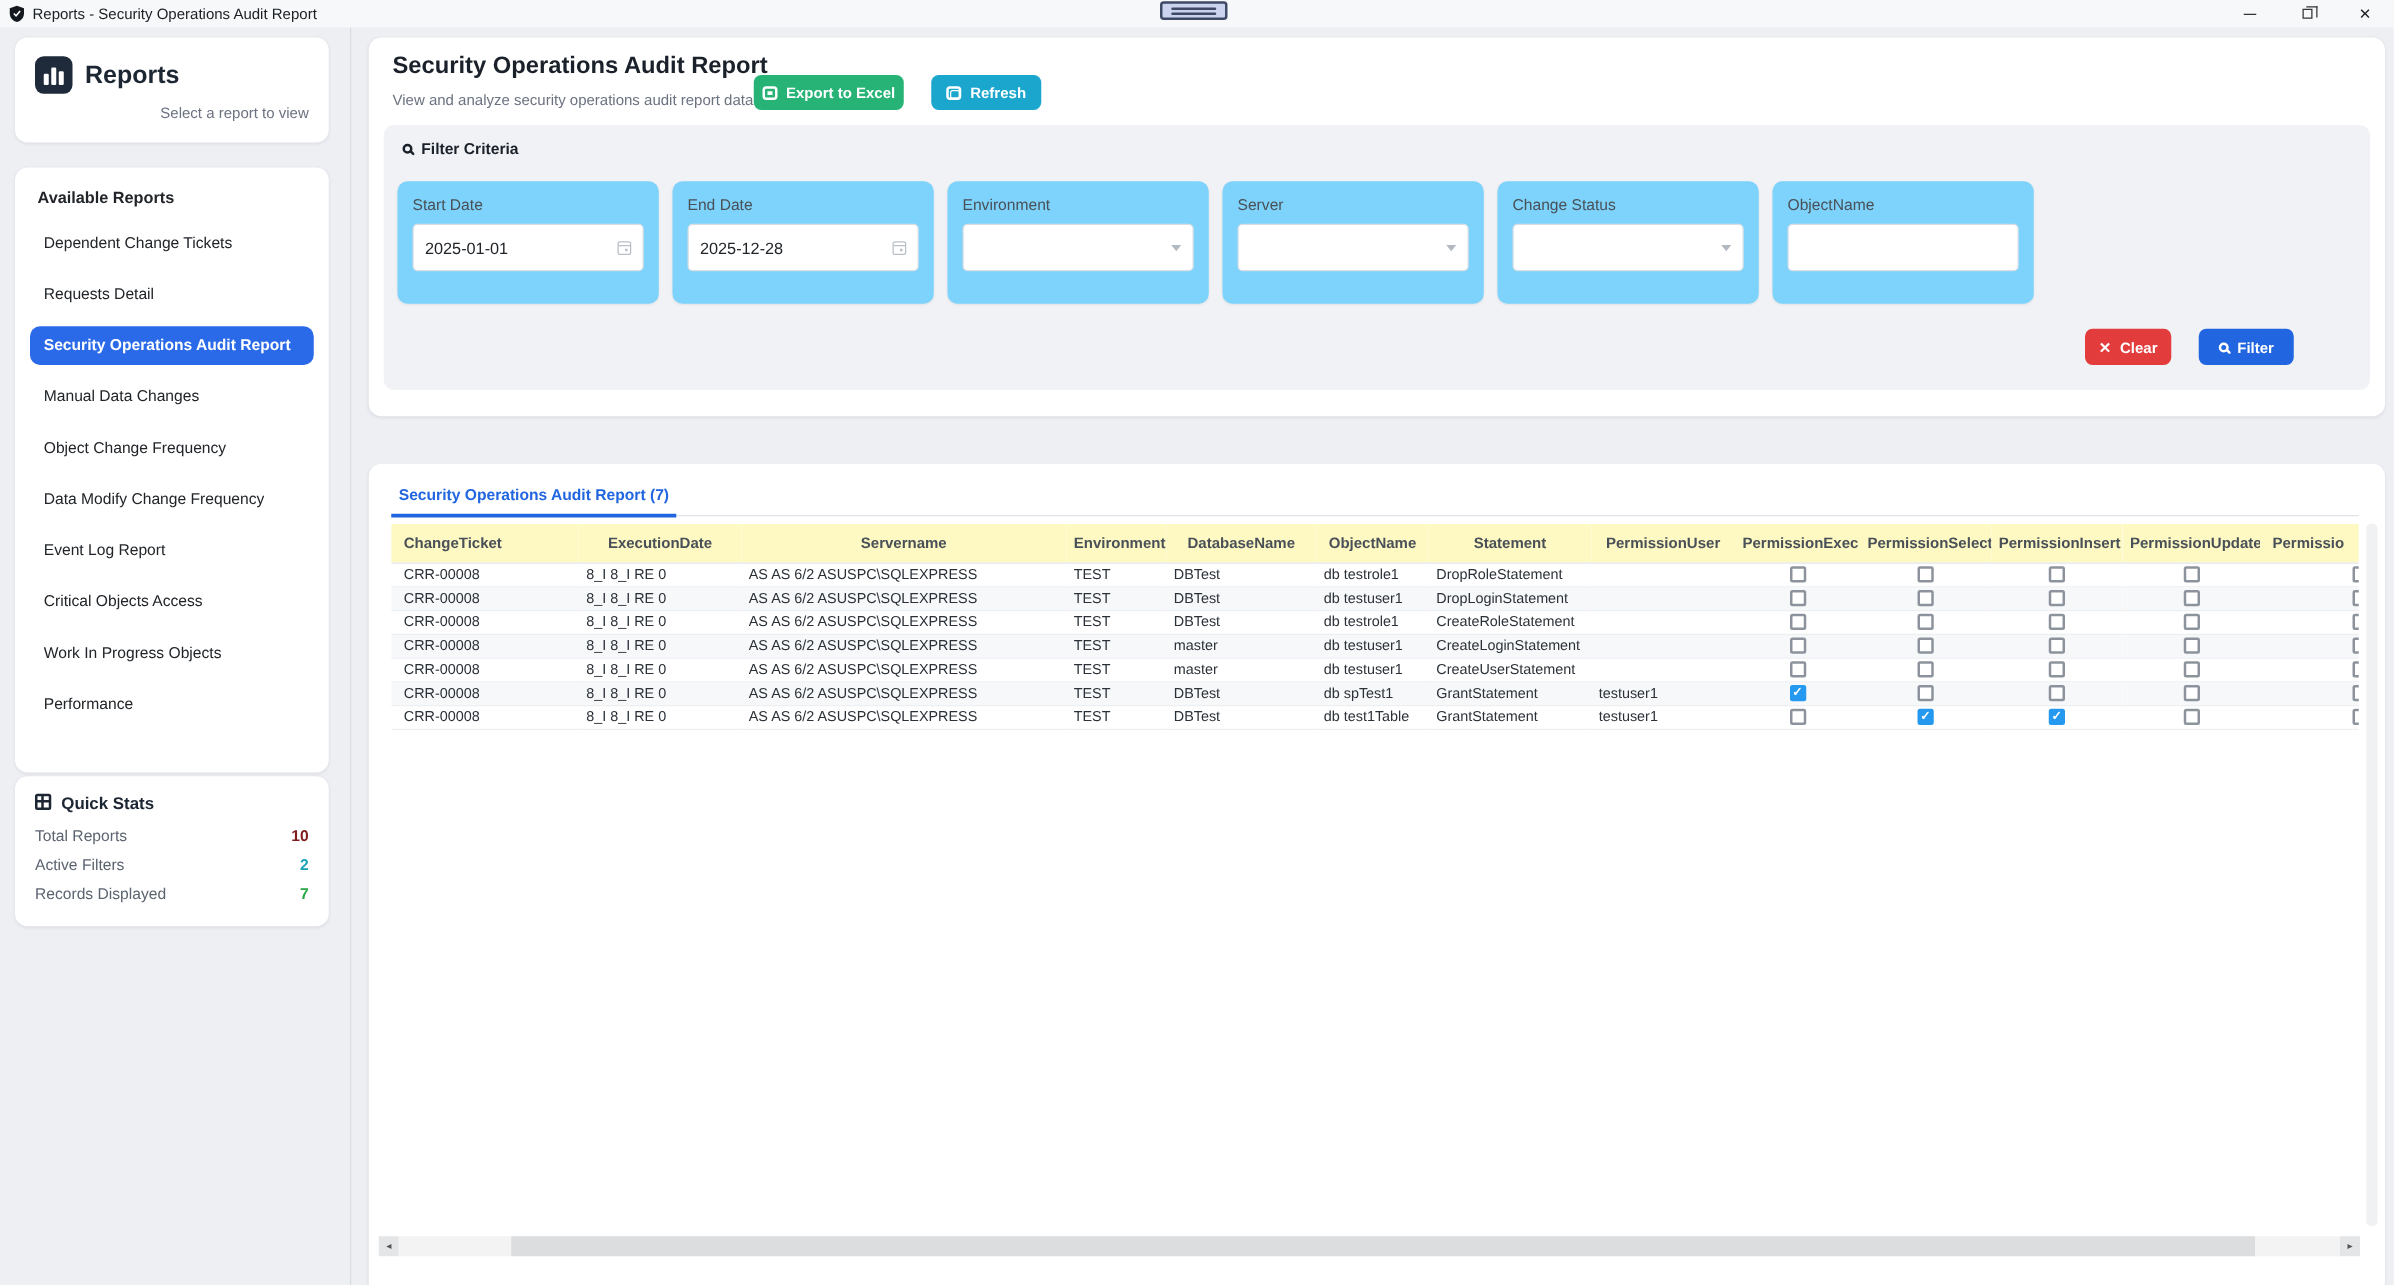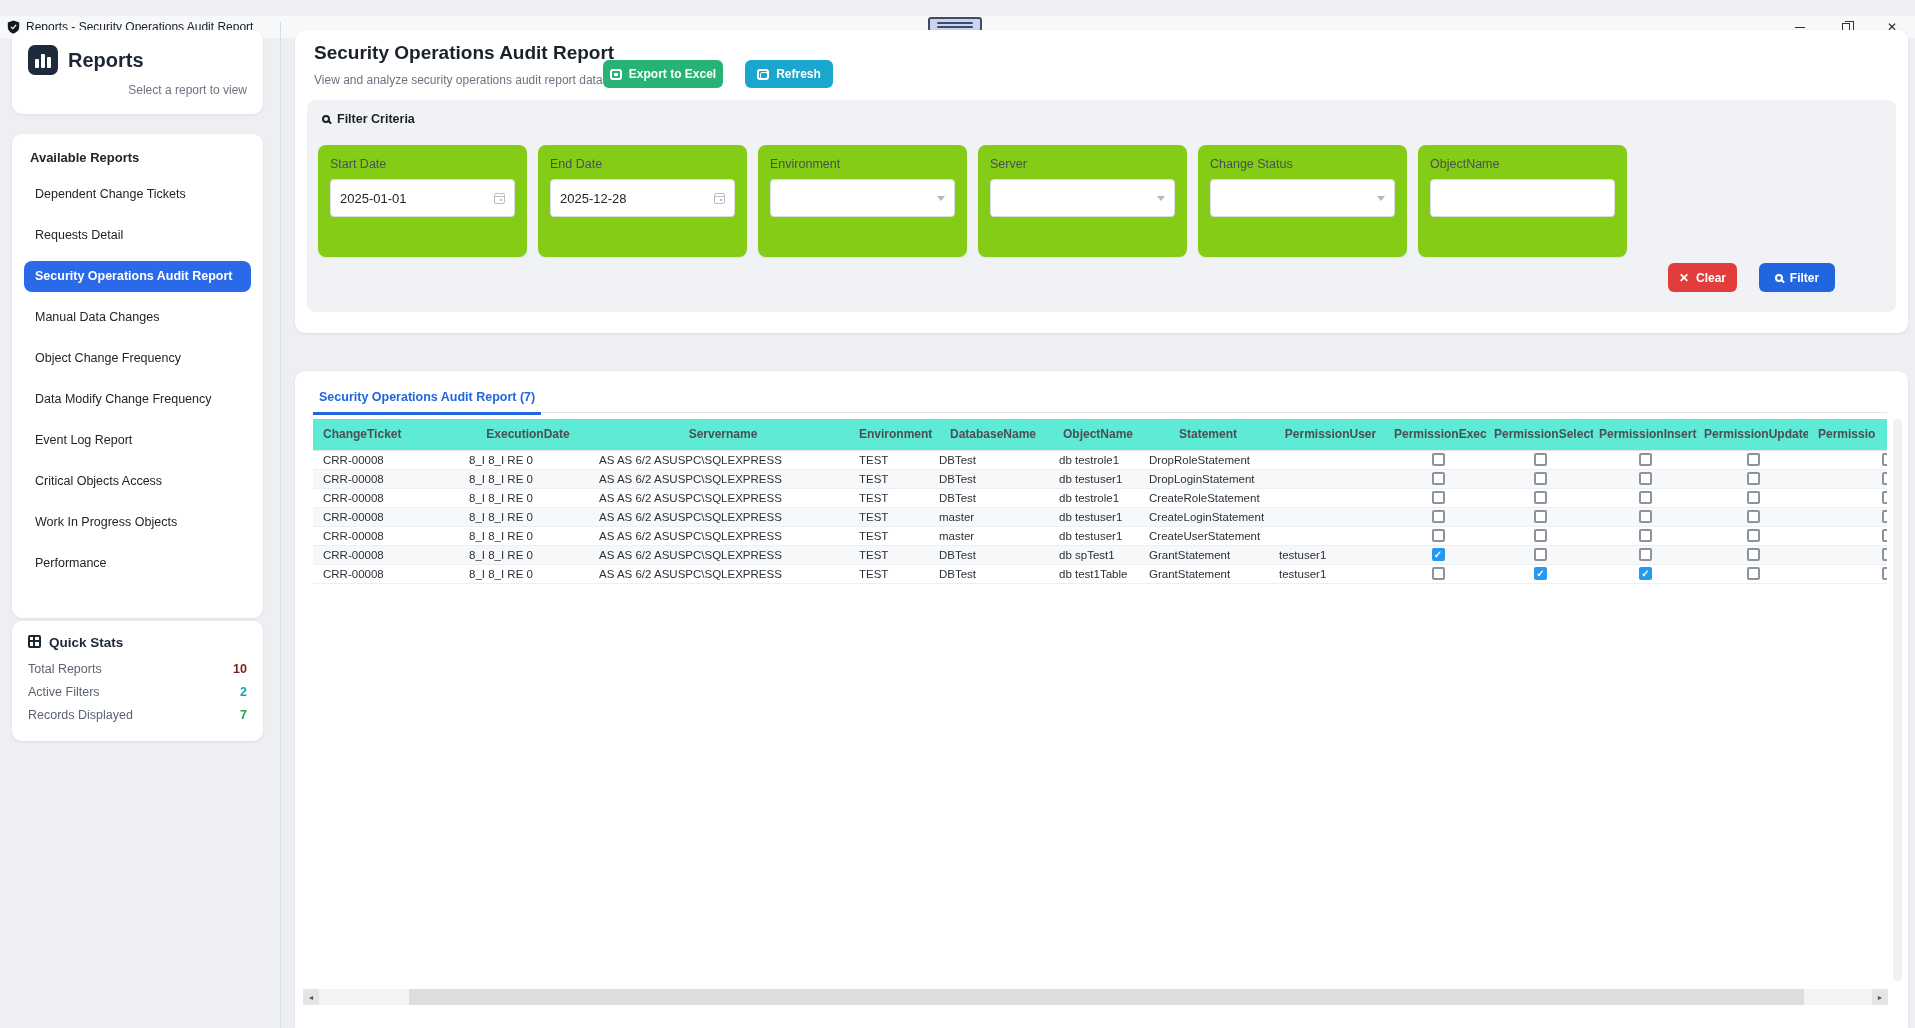--- a/index.html
+++ b/index.html
@@ -1,20 +1,20 @@
 <!DOCTYPE html>
 <html><head>
 <meta charset="utf-8">
 <style>
   * { margin:0; padding:0; box-sizing:border-box; }
   html,body { width:1915px; height:1028px; overflow:hidden; }
   body { font-family:"Liberation Sans", sans-serif; background:#edeff3; color:#212529; position:relative; }
 
   
-  .titlebar { position:absolute; top:16px; left:0; width:1915px; height:22px; background:#f6f8fa; display:flex; align-items:center; }
+  .titlebar { position:absolute; top:0; left:0; width:1915px; height:22px; background:#f6f8fa; display:flex; align-items:center; }
   .titlebar .app-title { font-size:12px; color:#1b1f24; margin-left:6px; }
   .tb-shield { margin-left:7px; display:flex; align-items:center; }
   .snap-widget { position:absolute; left:928px; top:1px; width:54px; height:15px; background:#ccd3ee; border:2px solid #3e4a66; border-radius:3px; display:flex; flex-direction:column; justify-content:center; gap:2px; padding:0 7px; }
   .snap-widget i { display:block; height:2px; background:#3e4a66; border-radius:1px; }
   .win-controls { position:absolute; right:0; top:0; height:22px; display:flex; align-items:center; }
   .win-btn { width:46px; height:22px; display:flex; align-items:center; justify-content:center; color:#222; }
   .minimize-line { width:10px; height:1px; background:#333; display:block; }
   .restore-sq { width:8px; height:8px; border:1px solid #333; background:transparent; position:relative; }
   .restore-sq::before { content:""; position:absolute; top:-3px; left:2px; width:8px; height:8px; border:1px solid #333; border-bottom:none; border-left:none; }
   .close-glyph { font-size:12px; color:#222; }
@@ -58,38 +58,38 @@
   .exp-icon { width:12px; height:11px; border:2px solid #fff; border-radius:3px; position:relative; }
   .exp-icon::after { content:""; position:absolute; left:2px; top:2px; width:4px; height:3px; background:#fff; }
   .ref-icon { width:12px; height:11px; border:2px solid #fff; border-radius:3px; position:relative; }
   .ref-icon::after { content:""; position:absolute; left:1px; top:1px; width:6px; height:5px; border:1.5px solid #fff; border-radius:2px; }
 
   .filter-panel { position:absolute; left:12px; right:12px; top:70px; height:212px; background:#f0f2f5; border-radius:8px; }
   .fp-head { position:absolute; left:15px; top:12px; display:flex; align-items:center; gap:7px; font-size:12.5px; font-weight:bold; color:#1b212a; }
   .mag { position:relative; width:8px; height:8px; border:2px solid currentColor; border-radius:50%; display:inline-block; }
   .mag::after { content:""; position:absolute; width:5px; height:2px; background:currentColor; transform:rotate(45deg); right:-4px; bottom:-2px; border-radius:1px; }
   .fields { position:absolute; left:11px; top:45px; display:flex; gap:11px; }
-  .field { width:209px; height:112px; background:#84cc16; border-radius:8px; box-shadow:0 1px 2px rgba(20,30,50,.07); padding:12px; }
+  .field { width:209px; height:98px; background:#7dd3fc; border-radius:8px; box-shadow:0 1px 2px rgba(20,30,50,.07); padding:12px; }
   .field label { display:block; font-size:12.5px; color:#495057; margin-bottom:8px; }
   .inputbox { height:38px; border:1px solid #d8dde3; border-radius:4px; display:flex; align-items:center; padding:0 9px; font-size:13px; color:#212529; background:#fff; justify-content:space-between; }
   .cal-icon { width:11px; height:11px; border:1px solid #b9bfc6; border-radius:2px; position:relative; flex:0 0 auto; }
   .cal-icon::before { content:""; position:absolute; top:2px; left:0; right:0; border-top:1px solid #b9bfc6; }
   .cal-icon::after { content:""; position:absolute; right:2px; bottom:2px; width:2px; height:2px; background:#b9bfc6; }
   .chev { width:0; height:0; border-left:4px solid transparent; border-right:4px solid transparent; border-top:5px solid #b3b9c0; flex:0 0 auto; }
   .btn-clear { position:absolute; right:159px; top:163px; width:69px; height:29px; background:#e23c3c; }
   .btn-filter { position:absolute; right:61px; top:163px; width:76px; height:29px; background:#2166e0; }
   .x-glyph { font-size:12px; font-weight:bold; line-height:1; }
 
   
   .card-table { left:295px; top:349px; width:1613px; height:665px; }
   .tabs { position:absolute; left:18px; right:21px; top:16px; height:26px; border-bottom:1px solid #e0e4e9; }
   .tab { display:inline-block; padding:0 6px 8px 6px; font-size:12.5px; font-weight:bold; color:#2166e0; border-bottom:3px solid #2166e0; }
   .table-wrap { position:absolute; left:18px; top:48px; width:1574px; height:562px; overflow:hidden; background:#fff; }
   table { border-collapse:collapse; table-layout:fixed; width:1655px; }
-  thead th { height:31px; background:#5eead4; font-size:12px; font-weight:bold; color:#495057; text-align:center; border-bottom:1px solid #e3e7ec; padding:0 6px; white-space:nowrap; overflow:hidden; }
+  thead th { height:31px; background:#fef9c3; font-size:12px; font-weight:bold; color:#495057; text-align:center; border-bottom:1px solid #e3e7ec; padding:0 6px; white-space:nowrap; overflow:hidden; }
   thead th:first-child { text-align:left; padding-left:10px; }
   thead th.last-col { text-align:left; padding-left:10px; }
   tbody td { height:19px; font-size:11.5px; color:#2b3138; border-bottom:1px solid #edf0f3; padding:0 6px; white-space:nowrap; overflow:hidden; }
   tbody td:first-child { padding-left:10px; }
   tbody tr:nth-child(even) { background:#f7f8fa; }
   td.cell-check { text-align:center; }
   .cb { display:inline-block; width:13px; height:13px; border:2px solid #8d939c; border-radius:2px; background:#fff; vertical-align:middle; line-height:10px; font-size:10px; color:#fff; text-align:center; }
   .cb.checked { background:#2499ef; border-color:#2499ef; font-weight:bold; }
   .vscroll { position:absolute; right:6px; top:48px; width:9px; height:562px; background:#f0f1f3; border-radius:4px; }
   .hscroll { position:absolute; left:8px; right:20px; top:618px; height:16px; display:flex; align-items:stretch; }

